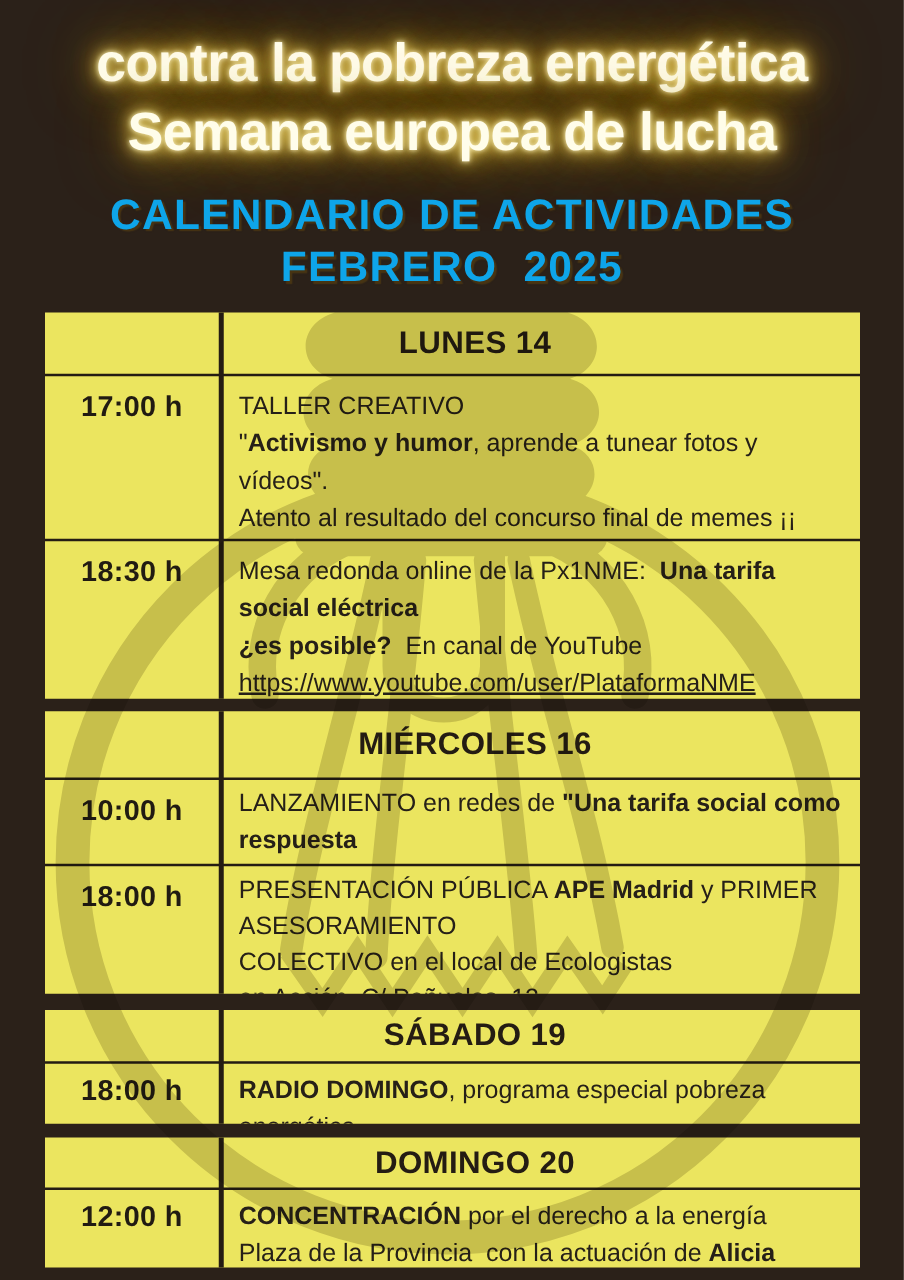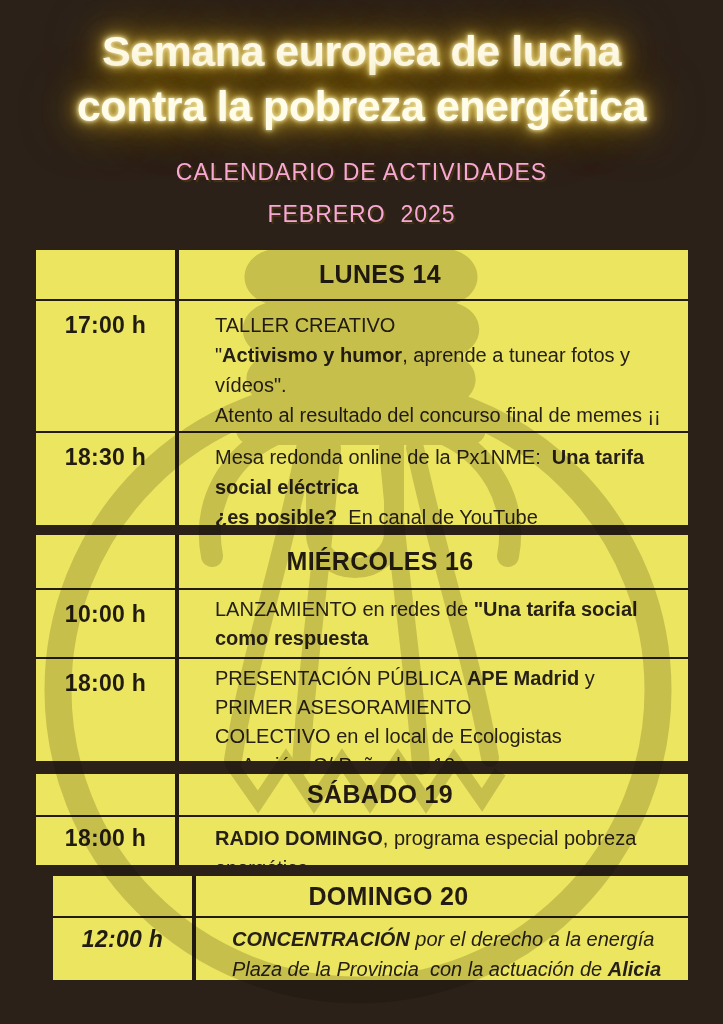--- a/index.html
+++ b/index.html
@@ -11,65 +11,65 @@
   
   .hero{position:absolute;top:24px;left:0;width:723px;text-align:center;z-index:2;}
   .hero-line{
     font-size:43px;font-weight:bold;letter-spacing:-0.5px;line-height:55px;
     color:#fffdea;
     text-shadow:0 0 4px #fff6c4,0 0 10px #f5dc6e,0 0 20px #e9c33b,
                 0 0 36px #bb921f,0 0 58px #8a6a12;
   }
   .sub{margin-top:17px;}
   .sub-line{
-    font-size:23px;font-weight:normal;letter-spacing:1px;line-height:42px;
-    color:#f9a8d4;white-space:pre;
+    font-size:34px;font-weight:bold;letter-spacing:1px;line-height:42px;
+    color:#0ea5e9;white-space:pre;
     text-shadow:2px 2px 1px rgba(96,70,14,0.55);
   }
   
   .schedule{position:absolute;left:36px;top:250px;width:652px;z-index:2;}
   .block{position:relative;background:#ebe55f;box-sizing:border-box;}
   .vdiv{position:absolute;left:139px;top:0;bottom:0;width:4px;background:#241c13;z-index:3;}
   .dayhdr{
     box-sizing:border-box;display:flex;align-items:center;justify-content:center;
     padding-left:36px;border-bottom:2px solid #241c13;
     font-weight:bold;font-size:25px;color:#241c13;letter-spacing:0.3px;
   }
-  .row{display:flex;box-sizing:border-box;gap:24px;}
+  .row{display:flex;box-sizing:border-box;}
   .row.bt{border-top:2px solid #241c13;}
   .time{
     flex:0 0 139px;width:139px;box-sizing:border-box;text-align:center;
     font-weight:bold;font-size:23px;color:#211b12;padding-top:11px;letter-spacing:0.3px;
   }
   .content{
     flex:1;box-sizing:border-box;padding:9px 10px 0 16px;
     font-size:20px;line-height:30px;color:#262018;white-space:pre-wrap;overflow:hidden;
   }
   .content.tight{padding-top:5px;line-height:29px;}
   .tline .bd{font-weight:bold;}
   .tline .lnk{text-decoration:underline;}
   
-  .b1 .dayhdr{height:51px;} .b1 .r1{height:130px;} .b1 .r2{height:94px;}
+  .b1 .dayhdr{height:51px;} .b1 .r1{height:130px;} .b1 .r2{height:128px;}
   .b2{margin-top:10px;} .b2 .dayhdr{height:55px;} .b2 .r1{height:67px;} .b2 .r2{height:104px;}
   .b3{margin-top:13px;} .b3 .dayhdr{height:43px;} .b3 .r1{height:48px;}
   .b3 .time{padding-top:8px;} .b3 .content{padding-top:6px;}
-  .b4{margin-top:11px;margin-left:17px;} .b4 .dayhdr{height:42px;} .b4 .r1{height:62px;font-style:italic;}
+  .b4{margin-top:11px;} .b4 .dayhdr{height:42px;} .b4 .r1{height:62px;}
   .b4 .time{padding-top:8px;} .b4 .content{padding-top:6px;}
   
   .bulb{
     position:absolute;left:0;top:0;z-index:6;
     mix-blend-mode:multiply;pointer-events:none;
   }
 </style>
 </head>
 <body>
 
 <div class="hero">
+  <div class="hero-line">contra la pobreza energética</div>
   <div class="hero-line">Semana europea de lucha</div>
-  <div class="hero-line">contra la pobreza energética</div>
   <div class="sub">
     <div class="sub-line">CALENDARIO DE ACTIVIDADES</div>
     <div class="sub-line">FEBRERO  2025</div>
   </div>
 </div>
 
 <div class="schedule">
 
   <section class="block b1">
     <div class="vdiv"></div>

